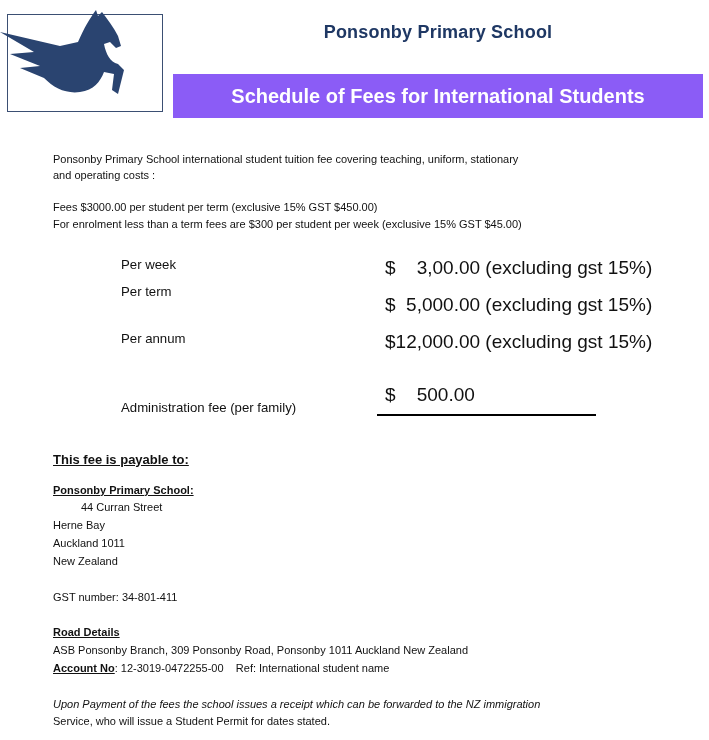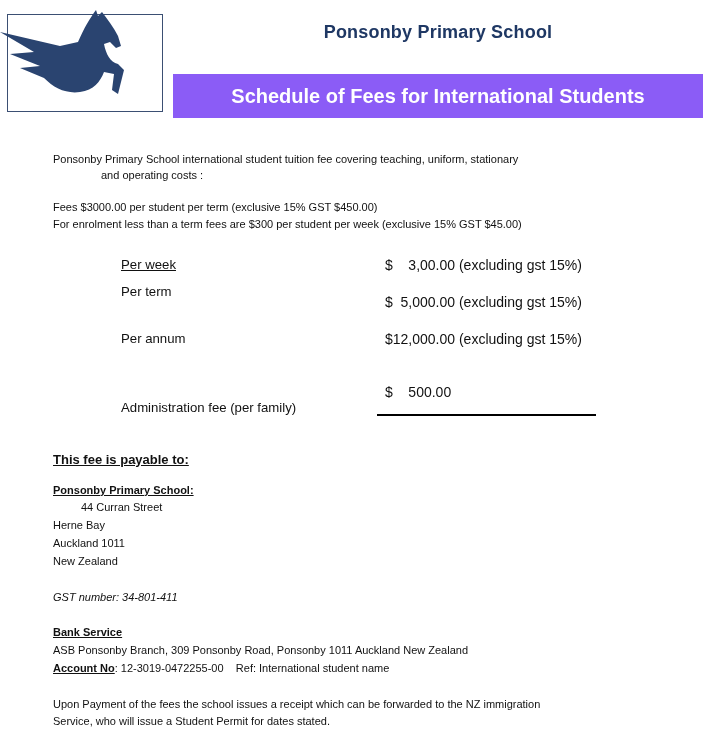--- a/index.html
+++ b/index.html
@@ -9,60 +9,60 @@
               border: 1.5px solid #3b4f73; box-sizing: border-box; }
   .logo-svg { position: absolute; left: 0; top: 6px; width: 140px; height: 100px; }
   .school-title { position: absolute; left: 173px; width: 530px; top: 22px; text-align: center;
                   font-size: 18px; font-weight: bold; color: #1f3864; letter-spacing: 0.2px; }
   .banner { position: absolute; left: 173px; top: 74px; width: 530px; height: 44px;
             background: #8b5cf6; color: #ffffff; display: flex; align-items: center;
             justify-content: center; font-size: 20px; font-weight: bold; }
   .text { position: absolute; font-size: 11px; line-height: 17px; white-space: nowrap; }
   .b { font-weight: bold; text-decoration: underline; }
   .fee-label { position: absolute; left: 121px; font-size: 13.2px; }
-  .fee-val { position: absolute; left: 385px; font-size: 14px; white-space: pre; }
+  .fee-val { position: absolute; left: 385px; font-size: 19px; white-space: pre; }
   .underline { position: absolute; left: 377px; top: 414px; width: 219px; height: 2px; background: #000; }
 </style>
 </head>
 <body>
 
 <div class="logo-box"></div>
 <svg class="logo-svg" viewBox="0 0 140 100">
   <path fill="#2a4470" d="M0 26 L60 40 L78 36 C84 22 90 12 96 4 L98 10 L102 6 C108 14 114 22 118 30 L121 40 L116 42 L110 36 L104 38 C106 48 110 56 118 58 L124 64 L118 88 L112 84 L114 68 L104 66 C100 76 94 84 80 86 C66 88 54 82 44 72 L20 62 L40 60 L10 48 L34 46 Z"></path>
 </svg>
 
 <div class="school-title">Ponsonby Primary School</div>
 <div class="banner">
   <span>Schedule of Fees for International Students</span>
 </div>
 
 <div class="text" style="left:53px; top:151px;">Ponsonby Primary School international student tuition  fee covering teaching, uniform, stationary</div>
-<div class="text" style="left:53px; top:167px;margin-left:48px;">and operating costs :</div>
+<div class="text" style="left:53px; top:167px;">and operating costs :</div>
 
 <div class="text" style="left:53px; top:199px;">Fees $3000.00 per student per term (exclusive 15% GST $450.00)</div>
 <div class="text" style="left:53px; top:216px;">For enrolment less than a term fees are $300 per student per week (exclusive 15% GST $45.00)</div>
 
 <div>
-  <div class="fee-label" style="top:257px;text-decoration:underline;">Per week</div>
+  <div class="fee-label" style="top:257px;">Per week</div>
   <div class="fee-val" style="top:257px;">$    3,00.00 (excluding gst 15%)</div>
   <div class="fee-label" style="top:284px;">Per term</div>
   <div class="fee-val" style="top:294px;">$  5,000.00 (excluding gst 15%)</div>
   <div class="fee-label" style="top:331px;">Per annum</div>
   <div class="fee-val" style="top:331px;">$12,000.00 (excluding gst 15%)</div>
   <div class="fee-label" style="top:400px;">Administration fee (per family)</div>
   <div class="fee-val" style="top:384px;">$    500.00</div>
   <div class="underline"></div>
 </div>
 
 <div class="text b" style="left:53px; top:451px; font-size:13px;">This fee is payable to:</div>
 <div class="text b" style="left:53px; top:482px;">Ponsonby Primary School:</div>
 <div class="text" style="left:53px; top:499px;margin-left:28px;">44 Curran Street</div>
 <div class="text" style="left:53px; top:517px;text-align:right;">Herne Bay</div>
 <div class="text" style="left:53px; top:535px;">Auckland 1011</div>
 <div class="text" style="left:53px; top:553px;">New Zealand</div>
-<div class="text" style="left:53px; top:589px;font-style:italic;">GST number: 34-801-411</div>
+<div class="text" style="left:53px; top:589px;">GST number: 34-801-411</div>
 
-<div class="text b" style="left:53px; top:624px;">Bank Service</div>
+<div class="text b" style="left:53px; top:624px;">Road Details</div>
 <div class="text" style="left:53px; top:642px;">ASB Ponsonby Branch,  309 Ponsonby Road, Ponsonby 1011 Auckland New Zealand</div>
 <div class="text" style="left:53px; top:660px;"><span class="b">Account No</span><span style="white-space:pre;">: 12-3019-0472255-00    Ref: International student name</span></div>
 
-<div class="text" style="left:53px; top:696px;">Upon Payment of the fees the school issues a receipt which can be forwarded to the NZ immigration</div>
+<div class="text" style="left:53px; top:696px;font-style:italic;">Upon Payment of the fees the school issues a receipt which can be forwarded to the NZ immigration</div>
 <div class="text" style="left:53px; top:713px;">Service, who will issue a Student Permit for dates stated.</div>
 
 </body></html>

